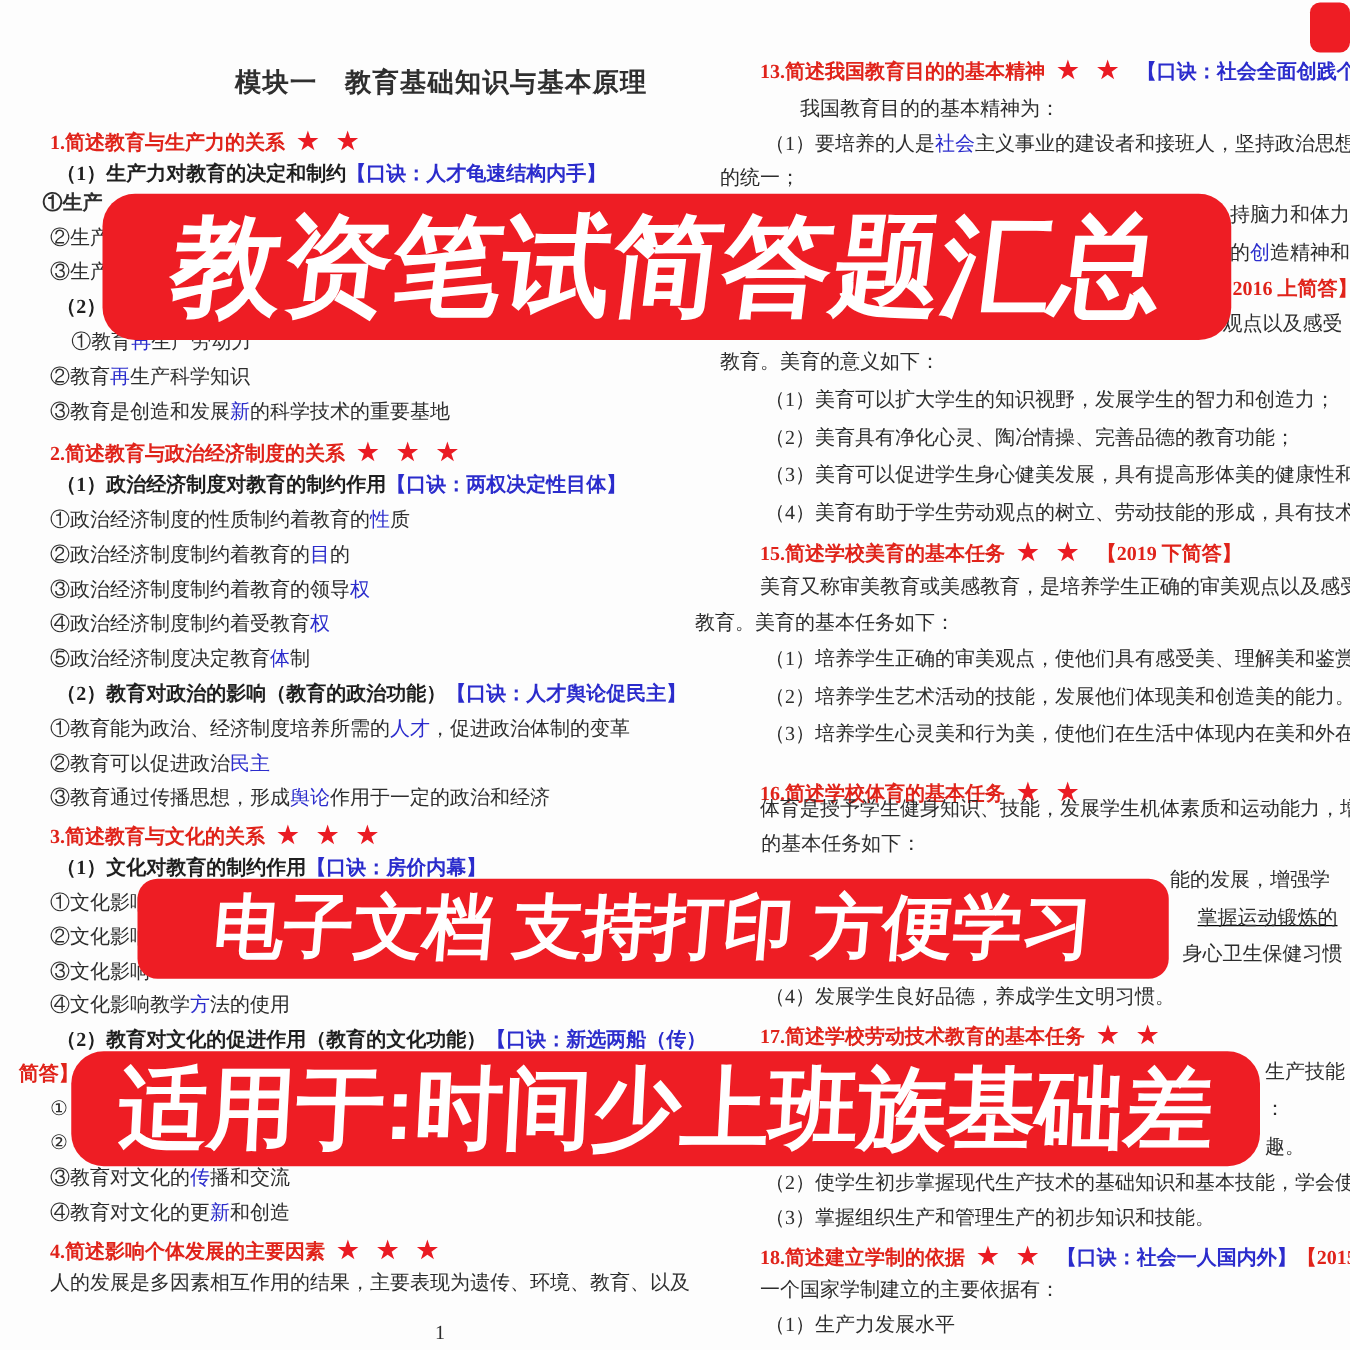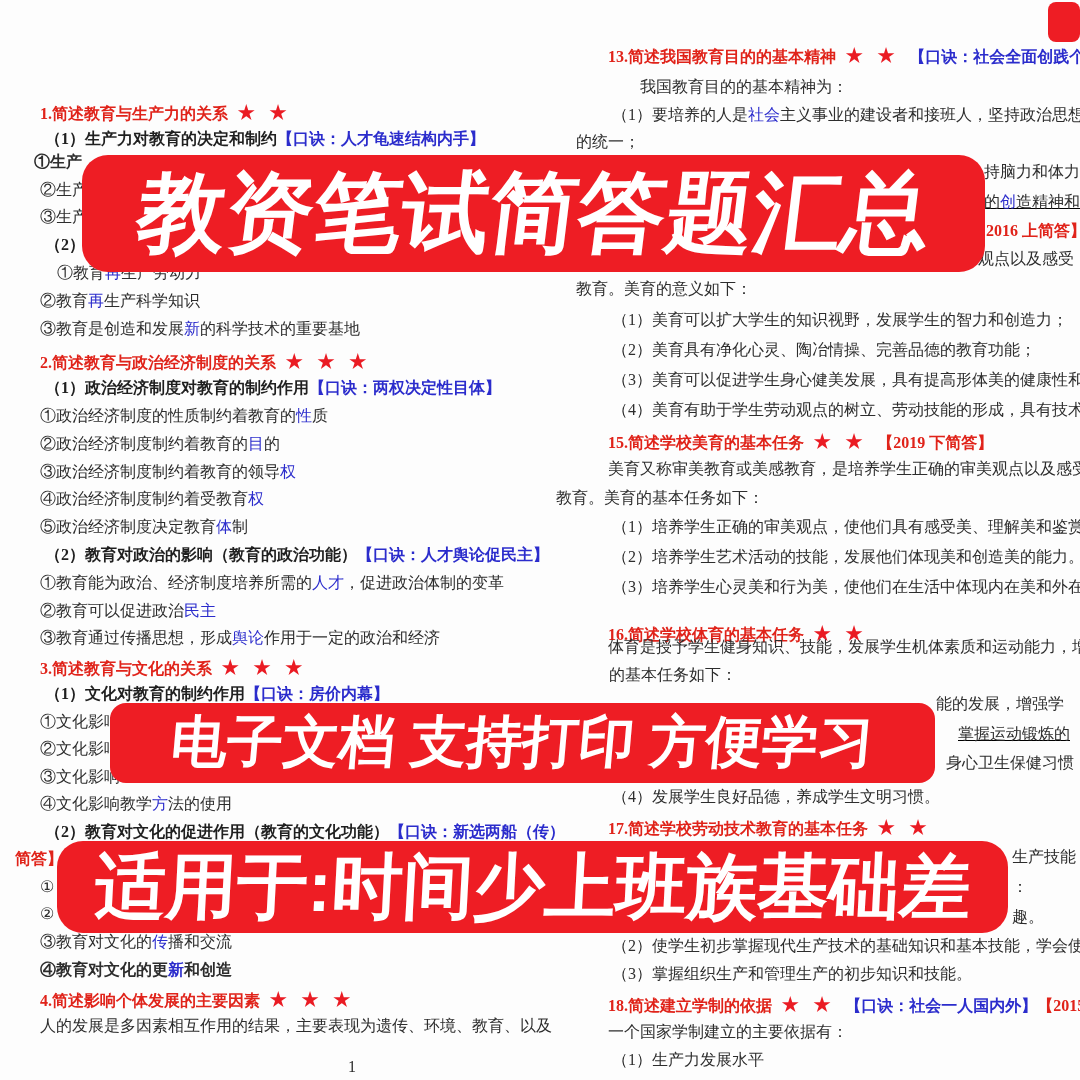--- a/index.html
+++ b/index.html
@@ -26,20 +26,21 @@
   #banner-middle .banner-text{transform:skewX(-5deg);}
   #banner-bottom{left:57px;top:841px;width:951px;height:92px;border-radius:26px;font-size:71px;}
   #banner-bottom .banner-text{transform:skewX(-3deg);}
   #corner-badge{position:absolute;left:1048px;top:2px;width:32px;height:40px;
         border-radius:8px;background:#ee1d24;z-index:10;}
 </style>
 </head>
 <body>
 
 <div id="page">
+  <div id="doc-title">模块一　教育基础知识与基本原理</div>
 
   <div id="left-lines">
       <div class="tline left-size" style="left: 40px; top: 101px;"><span class="seg-r">1.简述教育与生产力的关系</span><span class="seg-st"> ★ ★</span></div>
       <div class="tline left-size" style="left: 45px; top: 129px;"><span class="seg-bb">（1）生产力对教育的决定和制约</span><span class="seg-blb">【口诀：人才龟速结构内手】</span></div>
       <div class="tline left-size" style="left: 34px; top: 152px; font-weight: bold;"><span class="seg-b">①生产</span></div>
       <div class="tline left-size" style="left: 40px; top: 180px;"><span class="seg-b">②生产</span></div>
       <div class="tline left-size" style="left: 40px; top: 207px;"><span class="seg-b">③生产</span></div>
       <div class="tline left-size" style="left: 45px; top: 235px;"><span class="seg-bb">（2）教</span></div>
       <div class="tline left-size" style="left: 57px; top: 263px;"><span class="seg-b">①教育</span><span class="seg-bl">再</span><span class="seg-b">生产劳动力</span></div>
       <div class="tline left-size" style="left: 40px; top: 291px;"><span class="seg-b">②教育</span><span class="seg-bl">再</span><span class="seg-b">生产科学知识</span></div>
@@ -59,31 +60,31 @@
       <div class="tline left-size" style="left: 45px; top: 684px;"><span class="seg-bb">（1）文化对教育的制约作用</span><span class="seg-blb">【口诀：房价内幕】</span></div>
       <div class="tline left-size" style="left: 40px; top: 712px;"><span class="seg-b">①文化影响</span></div>
       <div class="tline left-size" style="left: 40px; top: 739px;"><span class="seg-b">②文化影响</span></div>
       <div class="tline left-size" style="left: 40px; top: 767px;"><span class="seg-b">③文化影响</span></div>
       <div class="tline left-size" style="left: 40px; top: 794px;"><span class="seg-b">④文化影响教学</span><span class="seg-bl">方</span><span class="seg-b">法的使用</span></div>
       <div class="tline left-size" style="left: 45px; top: 822px;"><span class="seg-bb">（2）教育对文化的促进作用（教育的文化功能）</span><span class="seg-blb">【口诀：新选两船（传）</span></div>
       <div class="tline left-size" style="left: 15px; top: 849px;"><span class="seg-r">简答】</span></div>
       <div class="tline left-size" style="left: 40px; top: 877px;"><span class="seg-b">①</span></div>
       <div class="tline left-size" style="left: 40px; top: 904px;"><span class="seg-b">②</span></div>
       <div class="tline left-size" style="left: 40px; top: 932px;"><span class="seg-b">③教育对文化的</span><span class="seg-bl">传</span><span class="seg-b">播和交流</span></div>
-      <div class="tline left-size" style="left: 40px; top: 960px; font-weight: bold;"><span class="seg-b">④教育对文化的更</span><span class="seg-bl">新</span><span class="seg-b">和创造</span></div>
+      <div class="tline left-size" style="left: 40px; top: 960px;"><span class="seg-b">④教育对文化的更</span><span class="seg-bl">新</span><span class="seg-b">和创造</span></div>
       <div class="tline left-size" style="left: 40px; top: 988px;"><span class="seg-r">4.简述影响个体发展的主要因素</span><span class="seg-st"> ★ ★ ★</span></div>
       <div class="tline left-size" style="left: 40px; top: 1016px;"><span class="seg-b">人的发展是多因素相互作用的结果，主要表现为遗传、环境、教育、以及</span></div>
     </div>
   <div id="right-lines">
       <div class="tline right-size" style="left: 608px; top: 44px;"><span class="seg-r">13.简述我国教育目的的基本精神</span><span class="seg-st"> ★ ★ </span><span class="seg-blb">【口诀：社会全面创践个性】</span></div>
       <div class="tline right-size" style="left: 640px; top: 77px;"><span class="seg-b">我国教育目的的基本精神为：</span></div>
       <div class="tline right-size" style="left: 612px; top: 105px;"><span class="seg-b">（1）要培养的人是</span><span class="seg-bl">社会</span><span class="seg-b">主义事业的建设者和接班人，坚持政治思想</span></div>
       <div class="tline right-size" style="left: 576px; top: 132px;"><span class="seg-b">的统一；</span></div>
       <div class="tline right-size" style="left: 984px; top: 162px;"><span class="seg-b">持脑力和体力</span></div>
-      <div class="tline right-size" style="left: 984px; top: 192px; text-decoration: underline;"><span class="seg-b">的</span><span class="seg-bl">创</span><span class="seg-b">造精神和</span></div>
+      <div class="tline right-size" style="left: 984px; top: 192px;"><span class="seg-b">的</span><span class="seg-bl">创</span><span class="seg-b">造精神和</span></div>
       <div class="tline right-size" style="left: 986px; top: 221px;"><span class="seg-r">2016 上简答】</span></div>
       <div class="tline right-size" style="left: 978px; top: 249px;"><span class="seg-b">观点以及感受</span></div>
       <div class="tline right-size" style="left: 576px; top: 279px;"><span class="seg-b">教育。美育的意义如下：</span></div>
       <div class="tline right-size" style="left: 612px; top: 310px;"><span class="seg-b">（1）美育可以扩大学生的知识视野，发展学生的智力和创造力；</span></div>
       <div class="tline right-size" style="left: 612px; top: 340px;"><span class="seg-b">（2）美育具有净化心灵、陶冶情操、完善品德的教育功能；</span></div>
       <div class="tline right-size" style="left: 612px; top: 370px;"><span class="seg-b">（3）美育可以促进学生身心健美发展，具有提高形体美的健康性和</span></div>
       <div class="tline right-size" style="left: 612px; top: 400px;"><span class="seg-b">（4）美育有助于学生劳动观点的树立、劳动技能的形成，具有技术</span></div>
       <div class="tline right-size" style="left: 608px; top: 430px;"><span class="seg-r">15.简述学校美育的基本任务</span><span class="seg-st"> ★ ★ </span><span class="seg-r">【2019 下简答】</span></div>
       <div class="tline right-size" style="left: 608px; top: 459px;"><span class="seg-b">美育又称审美教育或美感教育，是培养学生正确的审美观点以及感受</span></div>
       <div class="tline right-size" style="left: 556px; top: 488px;"><span class="seg-b">教育。美育的基本任务如下：</span></div>

